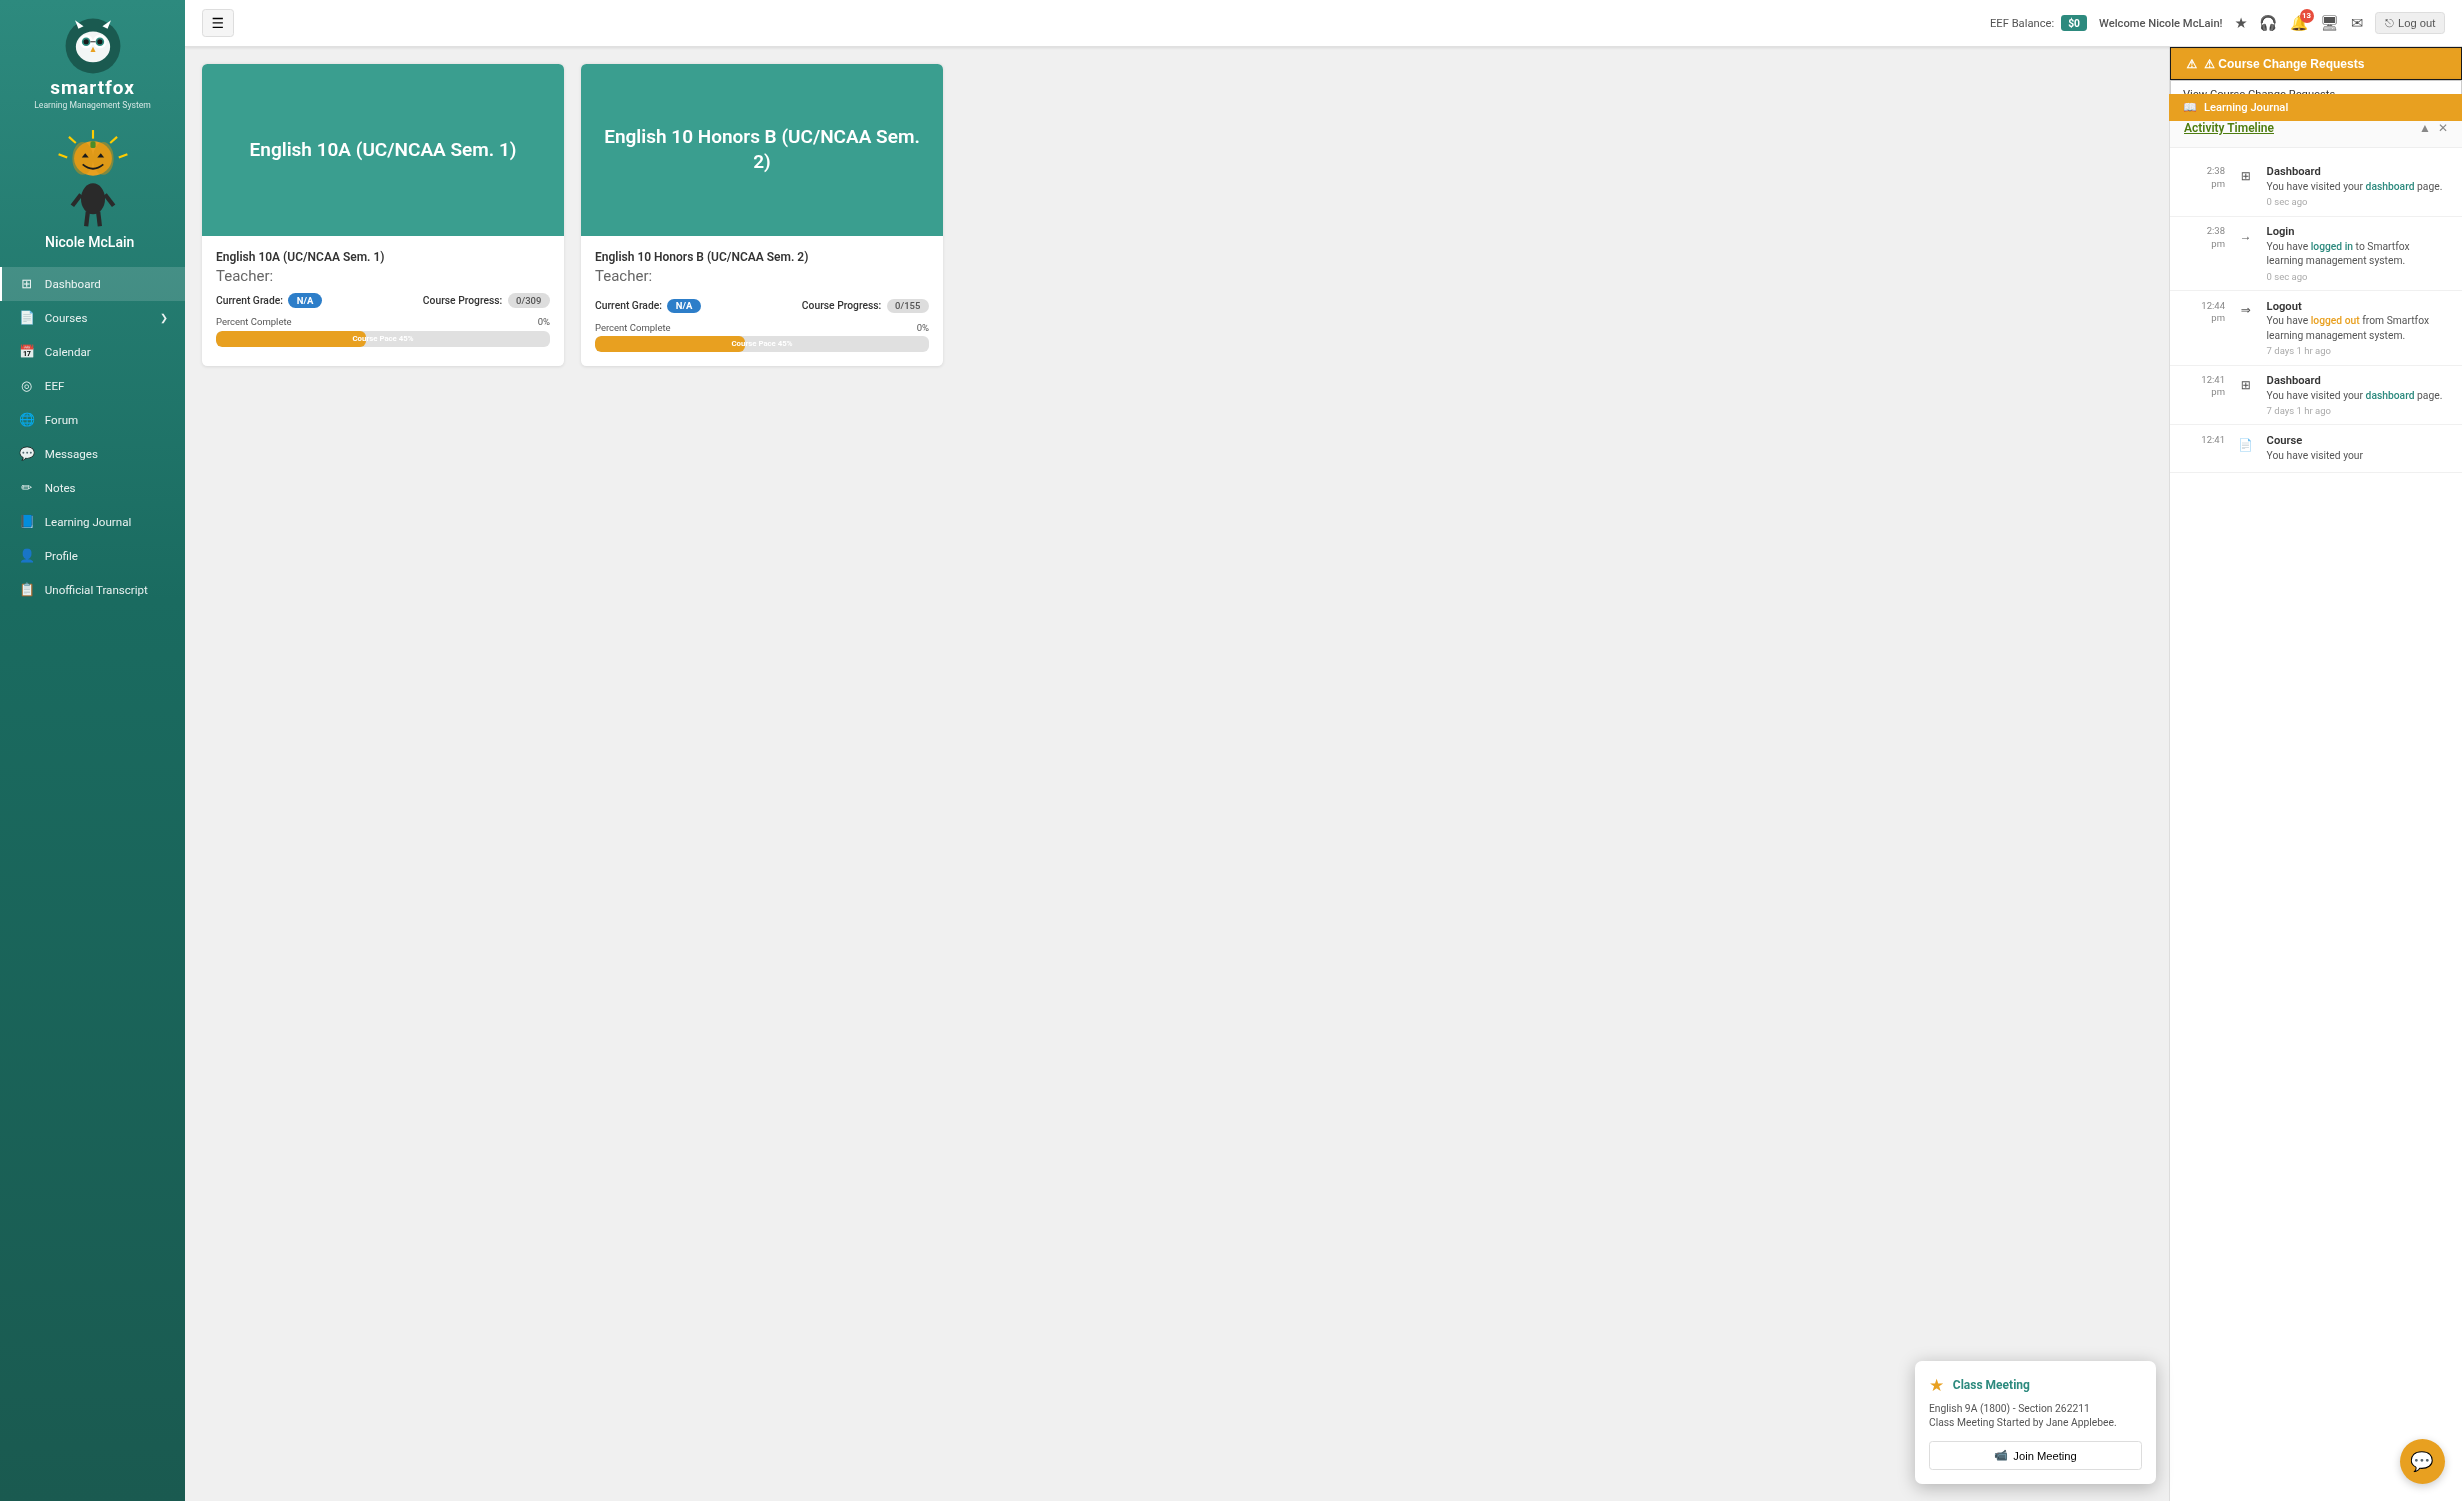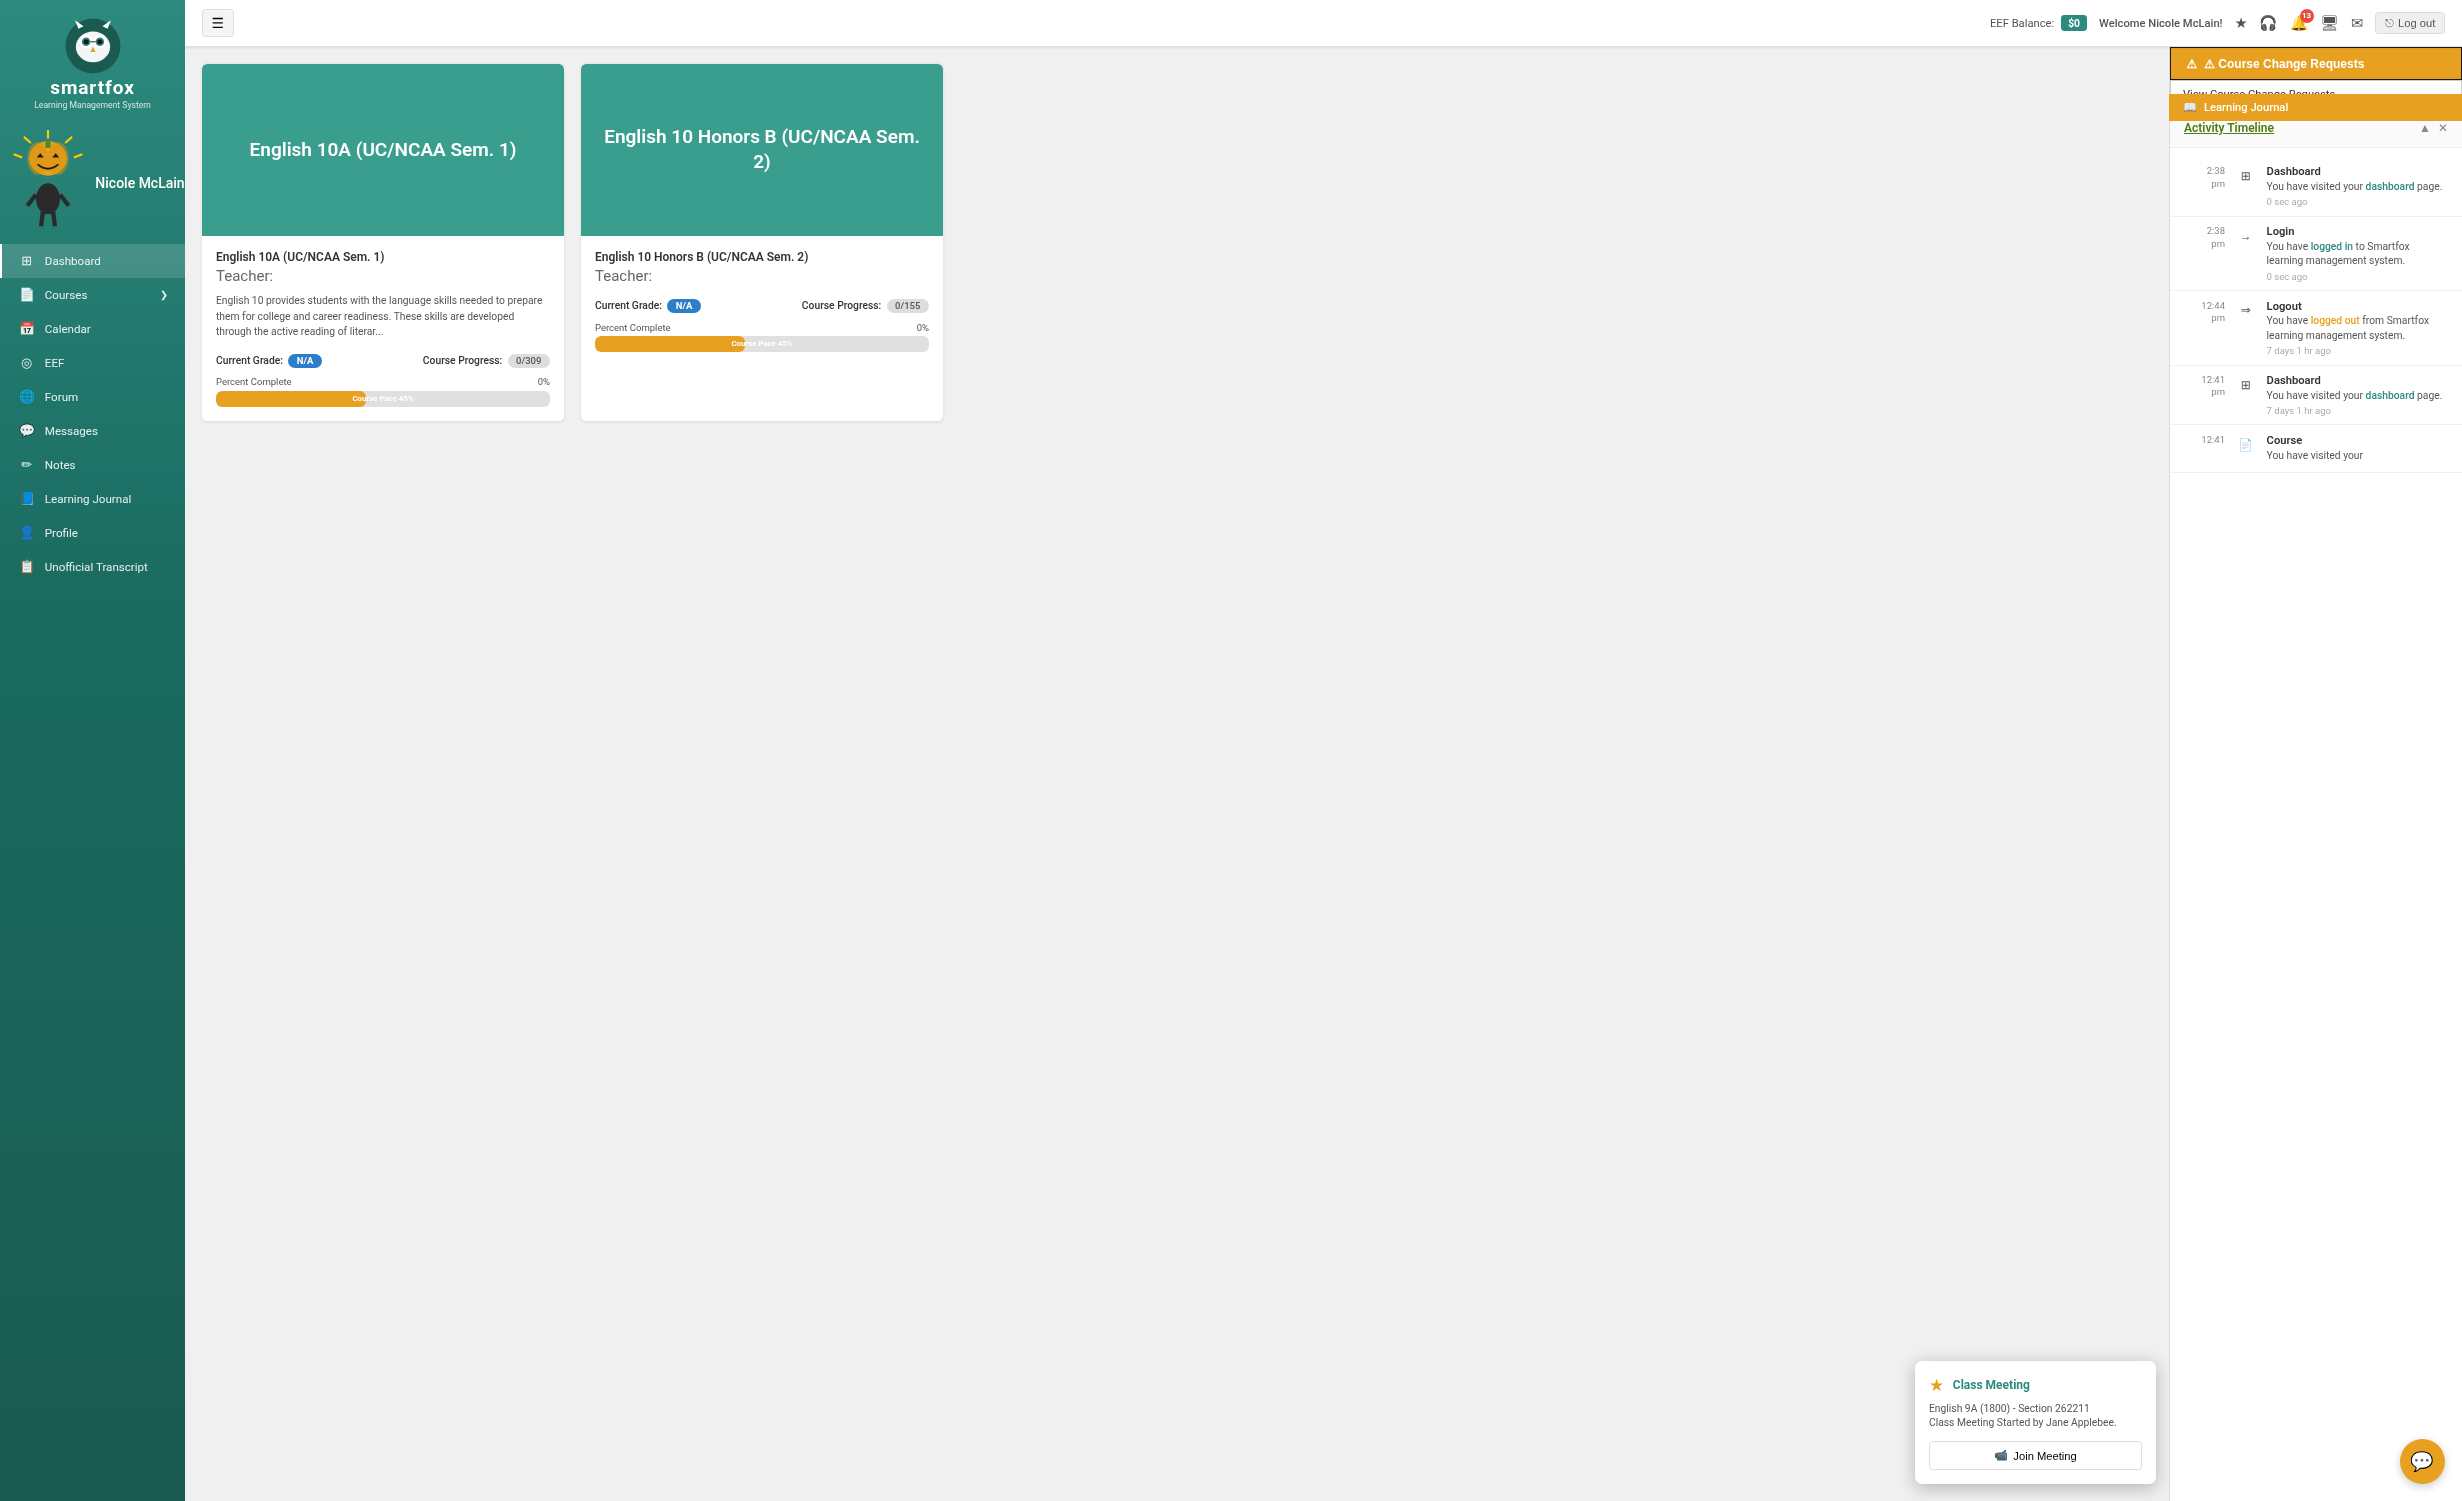--- a/index.html
+++ b/index.html
@@ -35,22 +35,21 @@
       letter-spacing: 0.9px;
     }
     .logo-subtitle {
       font-size: 8.6px;
       color: rgba(255,255,255,0.8);
       text-align: center;
       margin-top: 1.7px;
     }
     .avatar-section {
       display: flex;
-      flex-direction: row;
-      align-items: center;
+      flex-direction: column;
       margin: 13px 0 8.6px 0;
     }
     .avatar-img {
       width: 95px;
       height: 95px;
       display: flex;
       align-items: center;
       justify-content: center;
     }
     .user-name {
@@ -643,21 +642,20 @@
 
         <div class="course-card">
           <div class="course-card-header">
             <div class="course-card-title">English 10A (UC/NCAA Sem. 1)</div>
           </div>
           <div class="course-card-body">
             <div class="course-name">English 10A (UC/NCAA Sem. 1)</div>
             <div class="course-teacher">
               <span>Teacher:</span>
             </div>
-            <div class="course-desc">English 10 provides students with the language skills needed to prepare them for college and career readiness. These skills are developed through the active reading of literar...</div>
             <div class="course-stats">
               <div class="current-grade">
                 <span>Current Grade: </span>
                 <span class="grade-badge">N/A</span>
               </div>
               <div class="course-progress">
                 <span>Course Progress:</span>
                 <span class="progress-badge">0/309</span>
               </div>
             </div>

